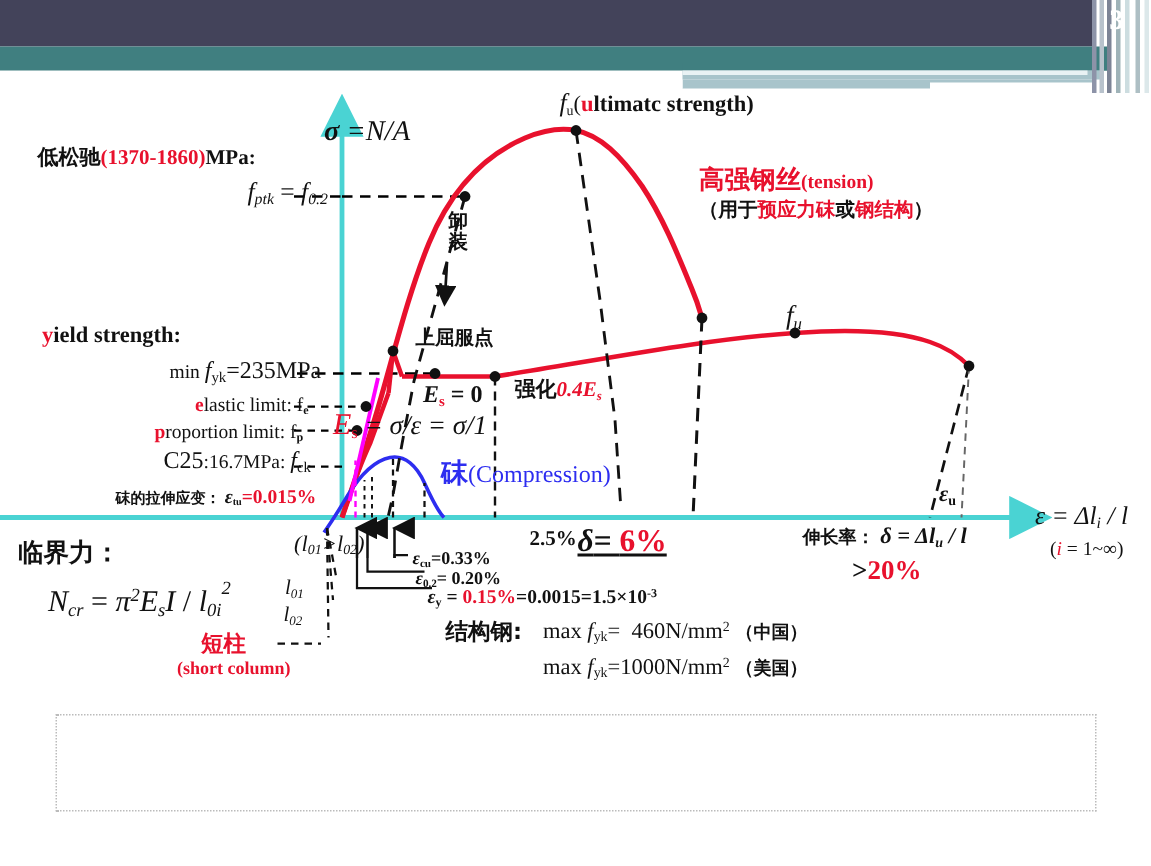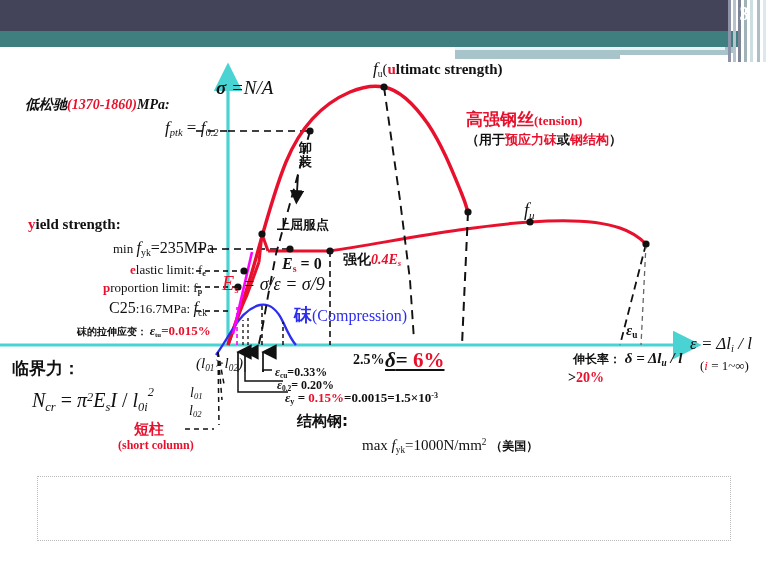--- a/index.html
+++ b/index.html
@@ -144,21 +144,21 @@
     <circle cx="244" cy="271" r="3.6" fill="#111"></circle>
     <circle cx="238" cy="287" r="3.6" fill="#111"></circle>
     <circle cx="530" cy="222" r="3.6" fill="#111"></circle>
     <circle cx="646" cy="244" r="3.6" fill="#111"></circle>
   </svg>
 
   <div class="t b it" style="left:216px;top:77px;font-size:19px;">
     <span style="font-weight:bold;">σ</span> <span class="it" style="font-weight:normal;margin-top:48px;">=N/A</span>
   </div>
 
-  <div class="t" style="left:25px;top:96px;font-size:14px;font-style:italic;">
+  <div class="t" style="left:25px;top:96px;font-size:14px;">
     <span class="cn">低松驰</span><span class="red b">(1370-1860)</span><span class="b">MPa:</span>
   </div>
 
   <div class="t it" style="left:165px;top:118px;font-size:17px;">
     <i>f</i><sub>ptk</sub><span style="font-style:normal;"> = </span><i>f</i><sub>0.2</sub>
   </div>
 
   <div class="t b" style="left:28px;top:216px;font-size:15px;">
     <span class="red">y</span><span>ield strength:</span>
   </div>
@@ -217,21 +217,21 @@
 
   <div class="t b" style="left:282px;top:255px;font-size:16px;">
     <i>E</i><sub class="red">s</sub> = 0
   </div>
 
   <div class="t" style="left:343px;top:251px;font-size:14px;">
     <span class="cn">强化</span><span class="red b" style="font-style:italic;">0.4<i>E</i><sub>s</sub></span>
   </div>
 
   <div class="t" style="left:222px;top:272px;font-size:18px;">
-    <i class="red" style="font-size:20px;">E</i><sub class="red">s</sub><span style="font-style:italic;"> = σ/ε = σ/9</span>
+    <i class="red" style="font-size:20px;">E</i><sub class="red">s</sub><span style="font-style:italic;"> = σ/ε = σ/1</span>
   </div>
 
   <div class="t" style="left:294px;top:303px;font-size:16px;">
     <span class="cn blue" style="font-size:18px;">砞</span><span class="blue">(Compression)</span>
   </div>
 
   <div class="t it" style="left:524px;top:200px;font-size:18px;"><i>f</i><sub>u</sub></div>
 
 
   <div class="t b" style="left:353px;top:352px;font-size:14px;">2.5%</div>
@@ -247,33 +247,36 @@
 
   <div class="t" style="left:385px;top:348px;font-size:21px;text-decoration:underline;">
     <i class="b">δ</i><span class="b">= </span><span class="red b">6%</span>
   </div>
 
   <div class="t" style="left:626px;top:322px;font-size:15px;">
     <i class="b">ε</i><sub class="b">u</sub>
   </div>
 
   <div class="t" style="left:535px;top:350px;font-size:13px;">
-    <span class="cn" style="font-size:12px;margin-left:38px;">伸长率：</span><span class="b it" style="font-size:15px;"> δ = Δ<i>l</i><sub>u</sub> / <i>l</i></span>
-  </div>
-  <div class="t b" style="left:568px;top:370px;font-size:14px;">
+    <span class="cn" style="font-size:12px;">伸长率：</span><span class="b it" style="font-size:15px;"> δ = Δ<i>l</i><sub>u</sub> / <i>l</i></span>
+  </div>
+  <div class="t b" style="left:568px;top:370px;font-size:18px;">
     &gt;<span class="red">20%</span>
   </div>
 
   <div class="t it" style="left:690px;top:334px;font-size:17px;">
     ε = Δ<i>l</i><sub><i>i</i></sub> / <i>l</i>
   </div>
   <div class="t" style="left:700px;top:358px;font-size:13px;">
     (<i class="red">i</i> = 1~∞)
   </div>
 
   <div class="t cn" style="left:297px;top:412px;font-size:15px;">结构钢:</div>
+  <div class="t" style="left:362px;top:413px;font-size:15px;">
+    max <i>f</i><sub>yk</sub>=&nbsp; 460N/mm<sup>2</sup> <span class="cn" style="font-size:12px;">（中国）</span>
+  </div>
   <div class="t" style="left:362px;top:437px;font-size:15px;">
     max <i>f</i><sub>yk</sub>=1000N/mm<sup>2</sup> <span class="cn" style="font-size:12px;">（美国）</span>
   </div>
 
   <div class="placeholder"></div>
 
 </div>
 
 </body></html>

